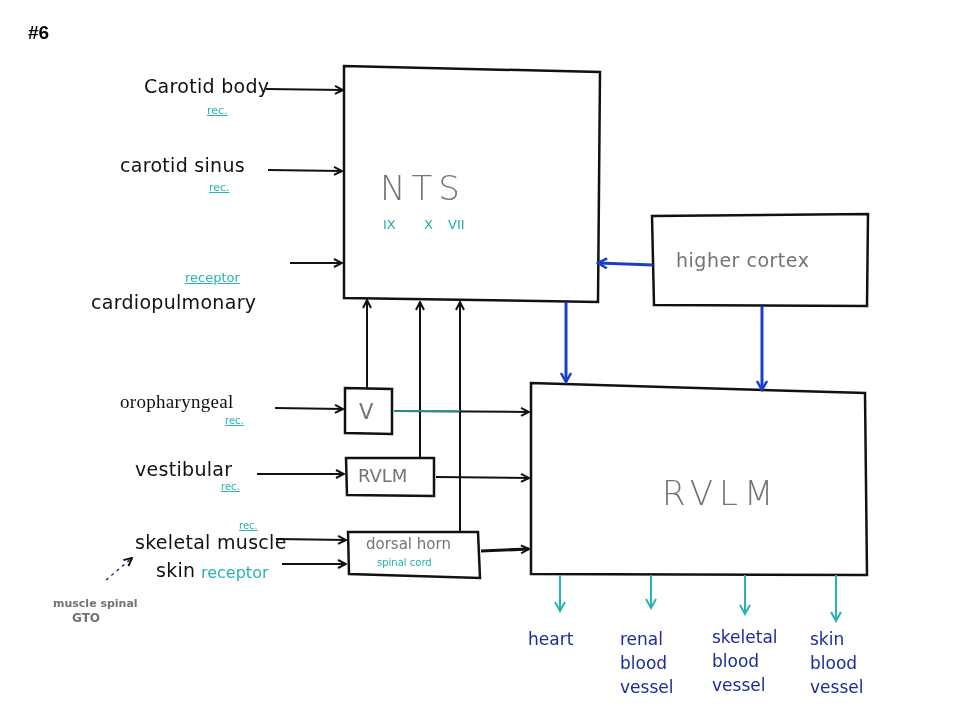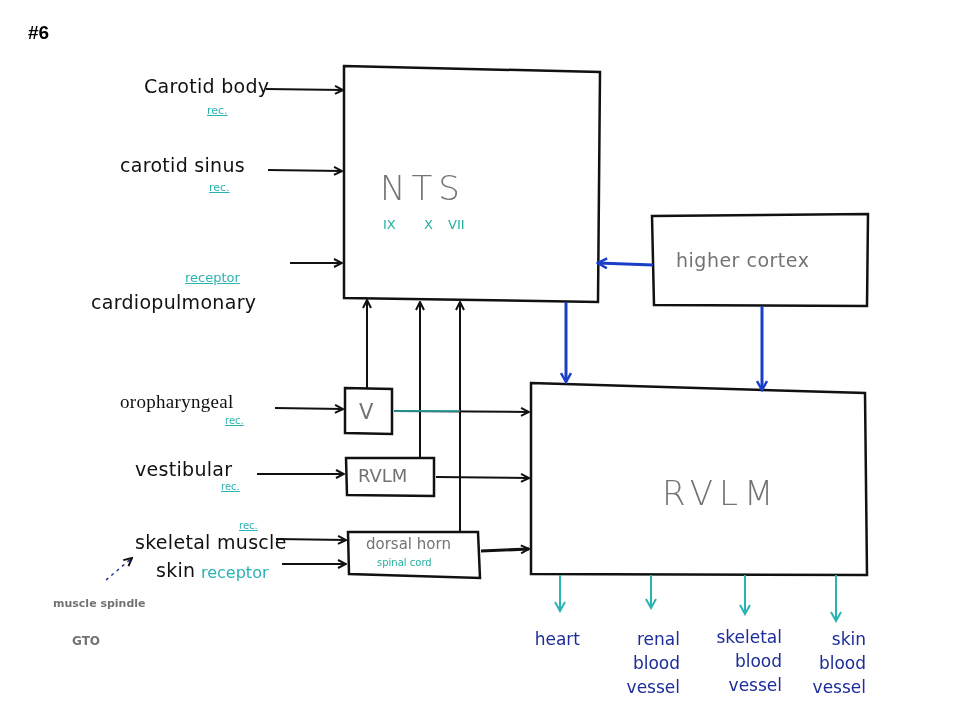--- a/index.html
+++ b/index.html
@@ -6,21 +6,21 @@
   body { width:960px; height:720px; position:relative; overflow:hidden; font-family:"DejaVu Sans", sans-serif; }
   .slide-num { position:absolute; left:28px; top:22px; font-family:"Liberation Sans", sans-serif; font-weight:bold; font-size:19px; color:#000; }
   svg { position:absolute; left:0; top:0; }
   .lbl { position:absolute; font-family:"DejaVu Sans", sans-serif; white-space:nowrap; }
   .blk { color:#111; font-size:19px; letter-spacing:0.3px; }
   .rec { color:#2bb3b1; font-size:11px;text-decoration:underline; }
   .recl { color:#2bb3b1; font-size:16px; }
   .navy { color:#737373; }
   .big { font-size:34px; letter-spacing:6px; font-weight:300; }
   .roman { color:#23b0a0; font-size:13px; }
-  .out { color:#1c2c9a; font-size:17px; text-align:right; line-height:24px; }
+  .out { color:#1c2c9a; font-size:17px; text-align:left; line-height:24px; }
 </style>
 </head>
 <body>
 
 <div class="slide-num">#6</div>
 
 <svg width="960" height="720" viewBox="0 0 960 720">
   <defs>
     <marker id="ab" markerWidth="10" markerHeight="10" refX="9" refY="5" orient="auto" markerUnits="userSpaceOnUse">
       <path d="M1,1 L9,5 L1,9" fill="none" stroke="#111" stroke-width="2"></path>
@@ -84,22 +84,22 @@
 
 <div class="lbl blk" style="left:135px;top:458px;">vestibular</div>
 <div class="lbl rec" style="left:221px;top:481px;font-size:10px;">rec.</div>
 
 <div class="lbl rec" style="left:239px;top:520px;font-size:10px;">rec.</div>
 <div class="lbl blk" style="left:135px;top:531px;">skeletal muscle</div>
 
 <div class="lbl blk" style="left:156px;top:559px;">skin</div>
 <div class="lbl recl" style="left:201px;top:563px;">receptor</div>
 
-<div class="lbl navy" style="left:53px;top:597px;font-size:11px;font-weight:bold;">muscle spindle</div>
-<div class="lbl navy" style="left:72px;top:611px;font-size:12px;font-weight:bold;margin-top:23px;">GTO</div>
+<div class="lbl navy" style="left:53px;top:597px;font-size:11px;font-weight:bold;">muscle spinal</div>
+<div class="lbl navy" style="left:72px;top:611px;font-size:12px;font-weight:bold;">GTO</div>
 
 <div class="lbl navy big" style="left:380px;top:168px;">NTS</div>
 <div class="lbl roman" style="left:383px;top:217px;">IX</div>
 <div class="lbl roman" style="left:424px;top:217px;">X</div>
 <div class="lbl roman" style="left:448px;top:217px;">VII</div>
 
 <div class="lbl navy" style="left:676px;top:249px;font-size:19px;letter-spacing:0.5px;">higher cortex</div>
 
 <div class="lbl navy" style="left:359px;top:400px;font-size:21px;">V</div>
 <div class="lbl navy" style="left:358px;top:465px;font-size:18px;">RVLM</div>

